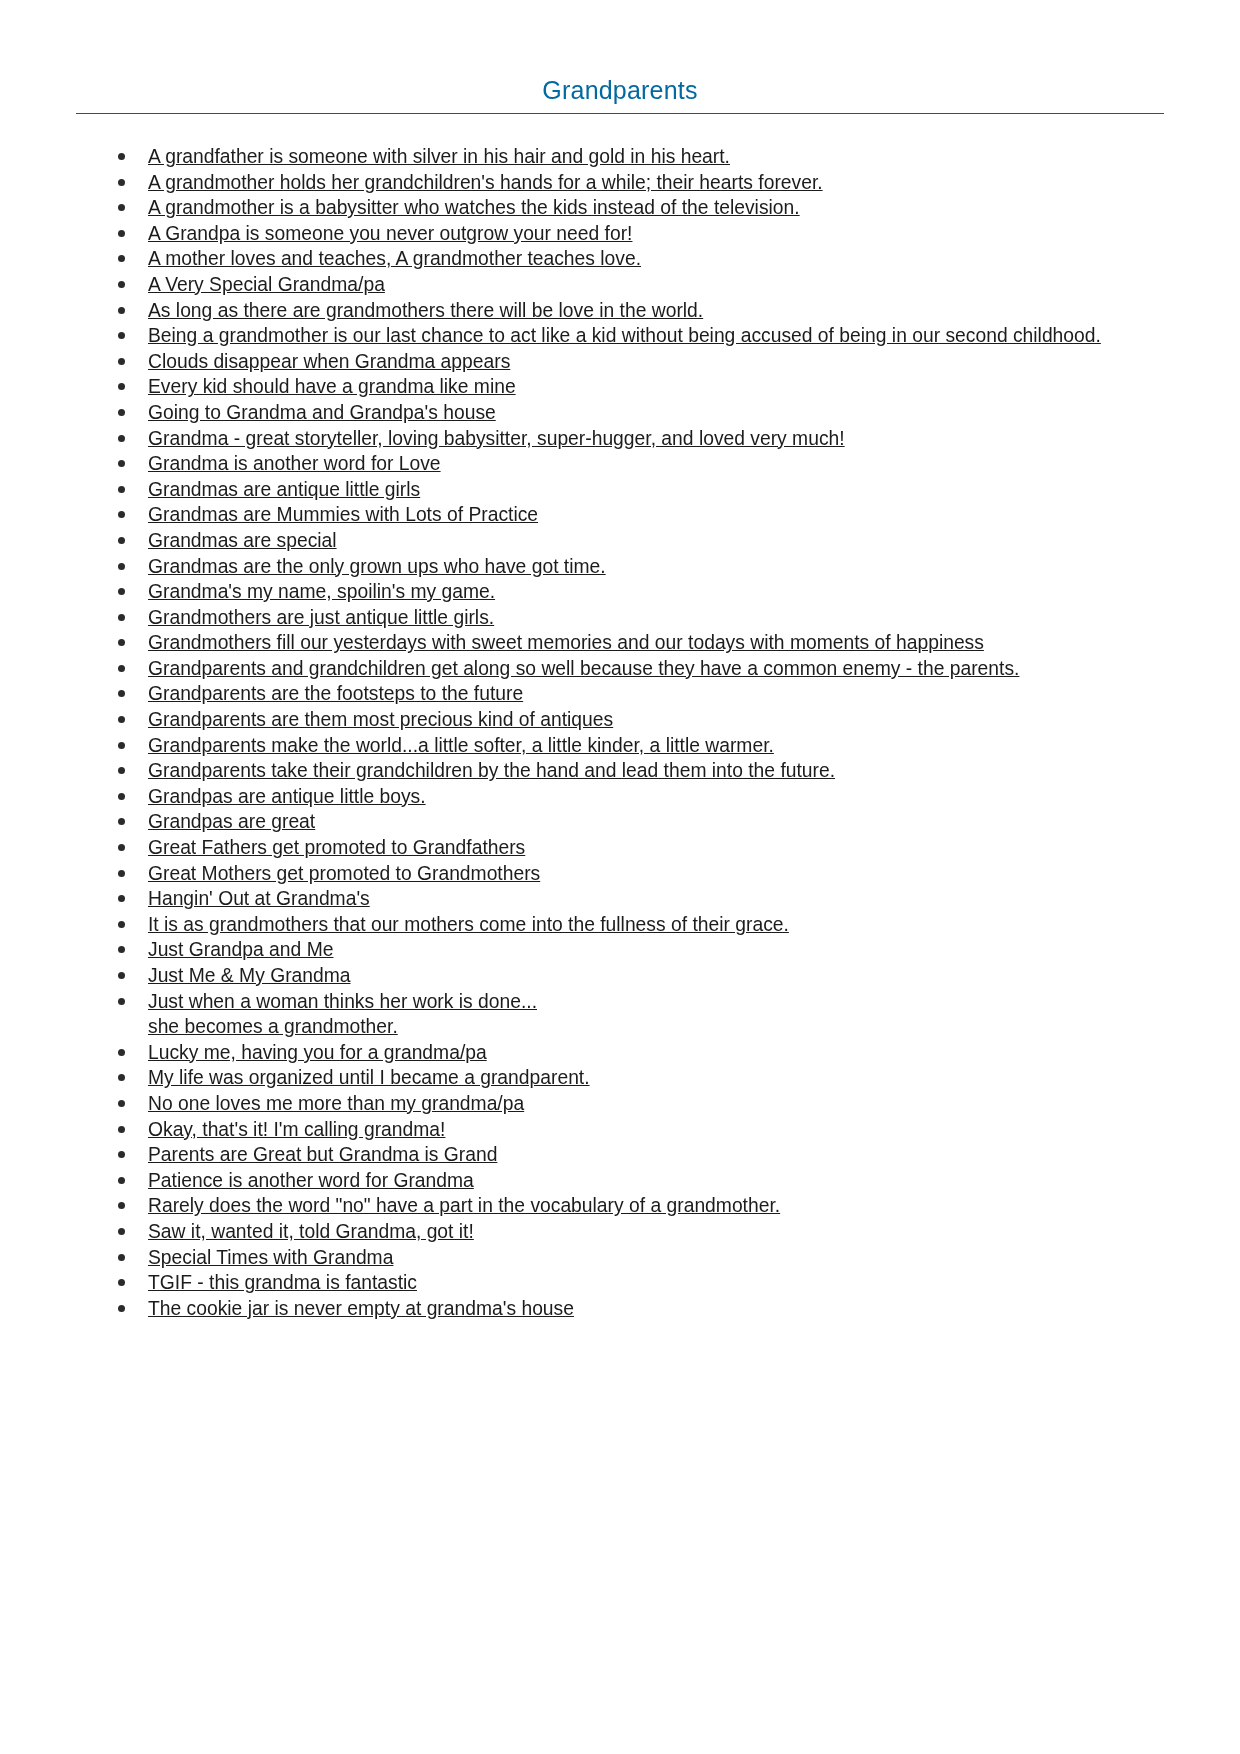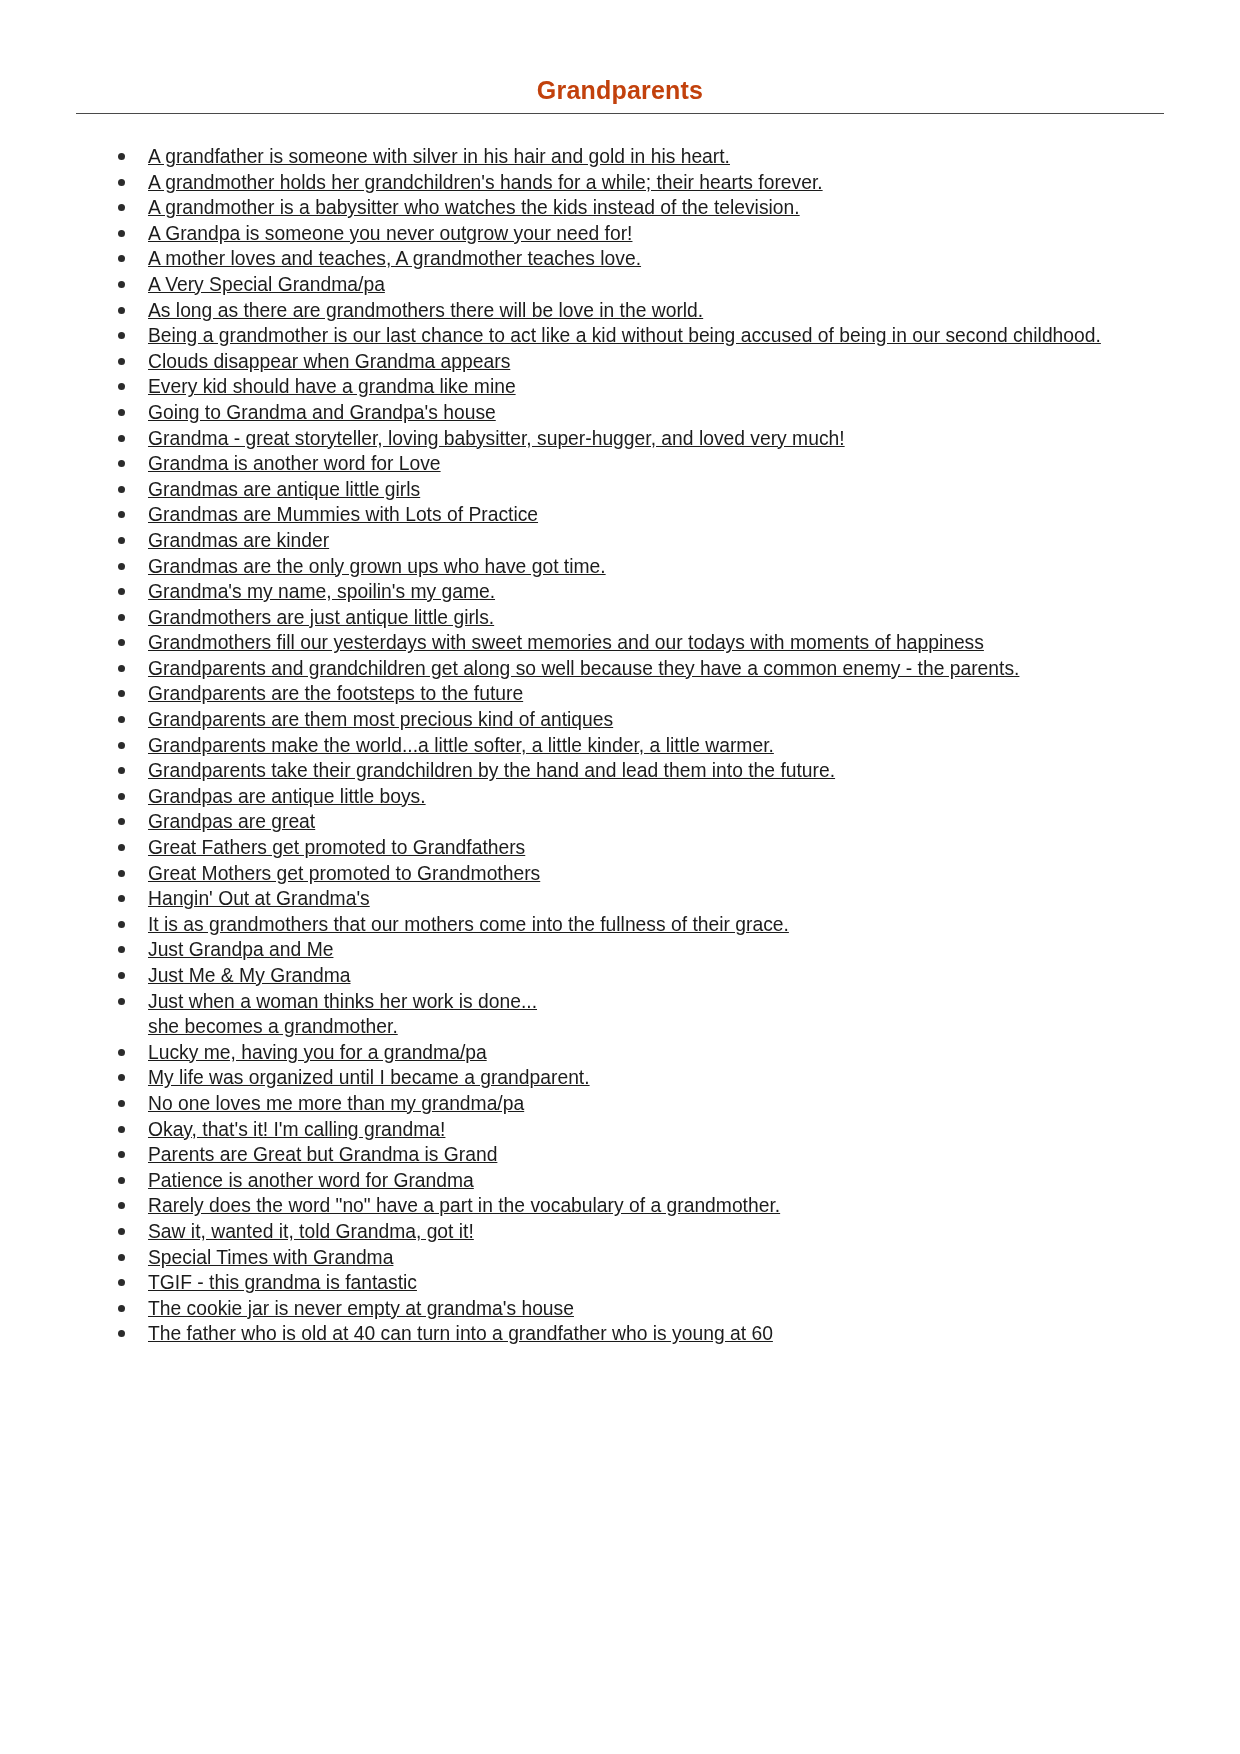--- a/index.html
+++ b/index.html
@@ -25,22 +25,22 @@
   .header {
     margin: 0 76px;
     text-align: center;
     border-bottom: 1.5px solid #4a4a4a;
     padding-bottom: 9px;
   }
   .title {
     margin: 0;
     font-size: 25px;
     line-height: 28px;
-    font-weight: bold;
-    color: #c2410c;
+    font-weight: normal;
+    color: #0369a1;
     letter-spacing: 0.2px;
   }
   .quote-list {
     margin: 30px 70px 0 0;
     padding: 0 0 0 148px;
     list-style: none;
   }
   .quote-item {
     position: relative;
     font-size: 19.3px;
@@ -76,21 +76,21 @@
       <li class="quote-item">A Very Special Grandma/pa</li>
       <li class="quote-item">As long as there are grandmothers there will be love in the world.</li>
       <li class="quote-item">Being a grandmother is our last chance to act like a kid without being accused of being in our second childhood.</li>
       <li class="quote-item">Clouds disappear when Grandma appears</li>
       <li class="quote-item">Every kid should have a grandma like mine</li>
       <li class="quote-item">Going to Grandma and Grandpa's house</li>
       <li class="quote-item">Grandma - great storyteller, loving babysitter, super-hugger, and loved very much!</li>
       <li class="quote-item">Grandma is another word for Love</li>
       <li class="quote-item">Grandmas are antique little girls</li>
       <li class="quote-item">Grandmas are Mummies with Lots of Practice</li>
-      <li class="quote-item">Grandmas are kinder</li>
+      <li class="quote-item">Grandmas are special</li>
       <li class="quote-item">Grandmas are the only grown ups who have got time.</li>
       <li class="quote-item">Grandma's my name, spoilin's my game.</li>
       <li class="quote-item">Grandmothers are just antique little girls.</li>
       <li class="quote-item">Grandmothers fill our yesterdays with sweet memories and our todays with moments of happiness</li>
       <li class="quote-item">Grandparents and grandchildren get along so well because they have a common enemy - the parents.</li>
       <li class="quote-item">Grandparents are the footsteps to the future</li>
       <li class="quote-item">Grandparents are them most precious kind of antiques</li>
       <li class="quote-item">Grandparents make the world...a little softer, a little kinder, a little warmer.</li>
       <li class="quote-item">Grandparents take their grandchildren by the hand and lead them into the future.</li>
       <li class="quote-item">Grandpas are antique little boys.</li>
@@ -107,15 +107,14 @@
       <li class="quote-item">My life was organized until I became a grandparent.</li>
       <li class="quote-item">No one loves me more than my grandma/pa</li>
       <li class="quote-item">Okay, that's it! I'm calling grandma!</li>
       <li class="quote-item">Parents are Great but Grandma is Grand</li>
       <li class="quote-item">Patience is another word for Grandma</li>
       <li class="quote-item">Rarely does the word "no" have a part in the vocabulary of a grandmother.</li>
       <li class="quote-item">Saw it, wanted it, told Grandma, got it!</li>
       <li class="quote-item">Special Times with Grandma</li>
       <li class="quote-item">TGIF - this grandma is fantastic</li>
       <li class="quote-item">The cookie jar is never empty at grandma's house</li>
-      <li class="quote-item">The father who is old at 40 can turn into a grandfather who is young at 60</li>
     </ul>
 </div>
 
 </body></html>

